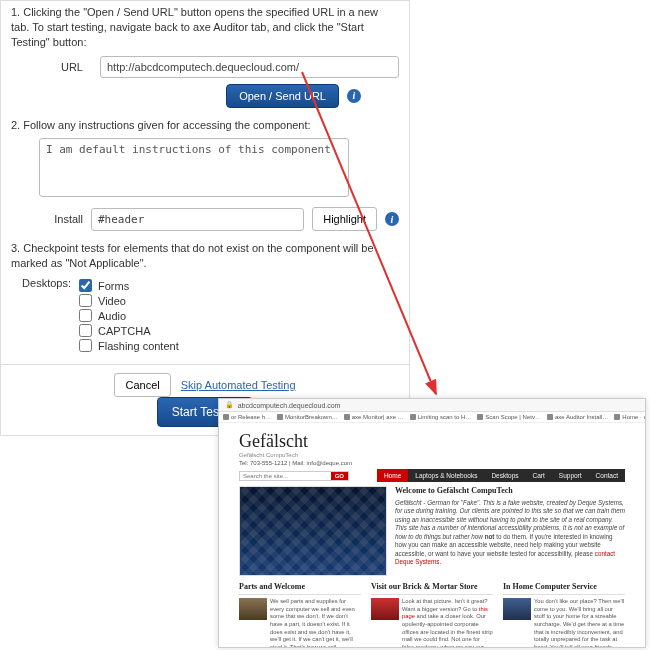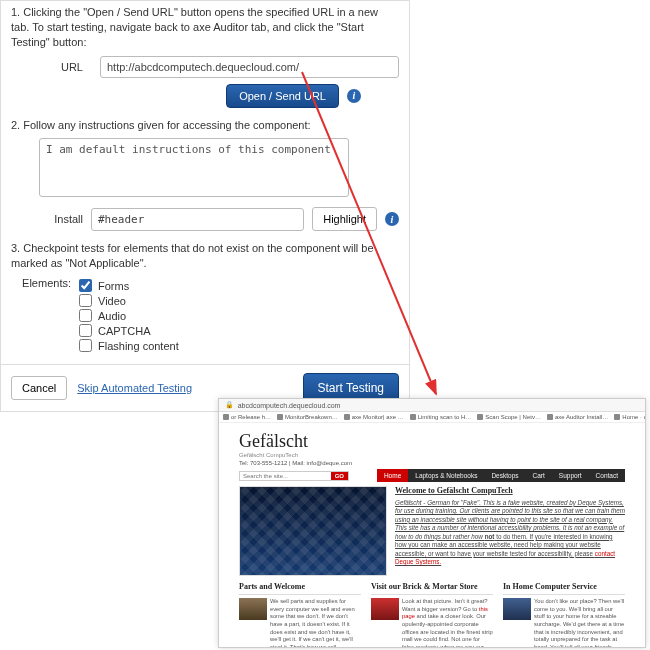--- a/index.html
+++ b/index.html
@@ -92,20 +92,21 @@
   .checkbox-list { margin-left: 80px; }
   .checkbox-row { display:flex; align-items:center; gap:6px; margin:2px 0; font-size:11px; }
   .checkbox-row input { width:13px; height:13px; accent-color:#2a66b0; }
   .dialog-footer {
     border-top: 1px solid #ddd;
     margin: 10px -10px -10px -10px;
     padding: 8px 10px;
     display:flex;
     align-items:center;
     justify-content: space-between;
+    flex-direction: column;
   }
   .footer-left { display:flex; align-items:center; gap:10px; }
   .link { color:#2a66b0; text-decoration: underline; cursor:pointer; font-size:11px; }
 
   
   .arrow-svg { position:absolute; top:0; left:0; width:650px; height:650px; pointer-events:none; }
 
   
   .browser {
     position:absolute;
@@ -182,21 +183,21 @@
   .hero { display:flex; gap:8px; margin-top:4px; align-items:flex-start; }
   .hero-img {
     width: 148px; height: 90px;
     background:#0a1a3a;
     background-image:
       repeating-linear-gradient(45deg, rgba(255,255,255,0.07) 0 6px, transparent 6px 12px),
       repeating-linear-gradient(-45deg, rgba(255,255,255,0.07) 0 6px, transparent 6px 12px),
       linear-gradient(#061530,#163a70);
     border:1px solid #ddd;
   }
-  .hero-text { flex:1; font-size:6.3px; line-height:1.35; color:#444;text-decoration:underline; }
+  .hero-text { flex:1; font-size:6.3px; line-height:1.35; color:#444; }
   .hero-text h3 { font-size:8px; font-family:"Times New Roman",serif; margin-bottom:2px; color:#222; }
   .hero-text .em { font-style:italic; }
   .hero-text .red { color:#c00; }
   .cols { display:flex; gap:10px; margin-top:6px; }
   .col { flex:1; font-size:5.8px; color:#555; line-height:1.3; }
   .col h4 { font-family:"Times New Roman",serif; font-size:8px; color:#222; border-bottom:1px solid #ddd; padding-bottom:2px; margin-bottom:3px; }
   .col-body { display:flex; gap:3px; }
   .thumb { width:28px; height:22px; background:linear-gradient(#8b7355,#4a3a20); flex-shrink:0; }
   .thumb.b { background:linear-gradient(#cc3030,#7a1515); }
   .thumb.c { background:linear-gradient(#406090,#203050); }
@@ -226,21 +227,21 @@
       <div class="field-label">Install</div>
       <input class="text-input" type="text" value="#header" style="">
       <button class="btn-flat">Highlight</button>
       <span class="info-icon">i</span>
     </div>
   </div>
 
   <div class="step">
     <div class="step-text">3. Checkpoint tests for elements that do not exist on the component will be marked as "Not Applicable".</div>
     <div style="display:flex; gap:8px; margin-top:4px;">
-      <div class="field-label" style="min-width:60px;">Elements:</div>
+      <div class="field-label" style="min-width:60px;">Desktops:</div>
       <div class="checkbox-list" style="margin-left:0;">
         <label class="checkbox-row">
             <input type="checkbox" checked="" style="">
             <span>Forms</span>
           </label>
         <label class="checkbox-row">
             <input type="checkbox" style="">
             <span>Video</span>
           </label>
         <label class="checkbox-row">

